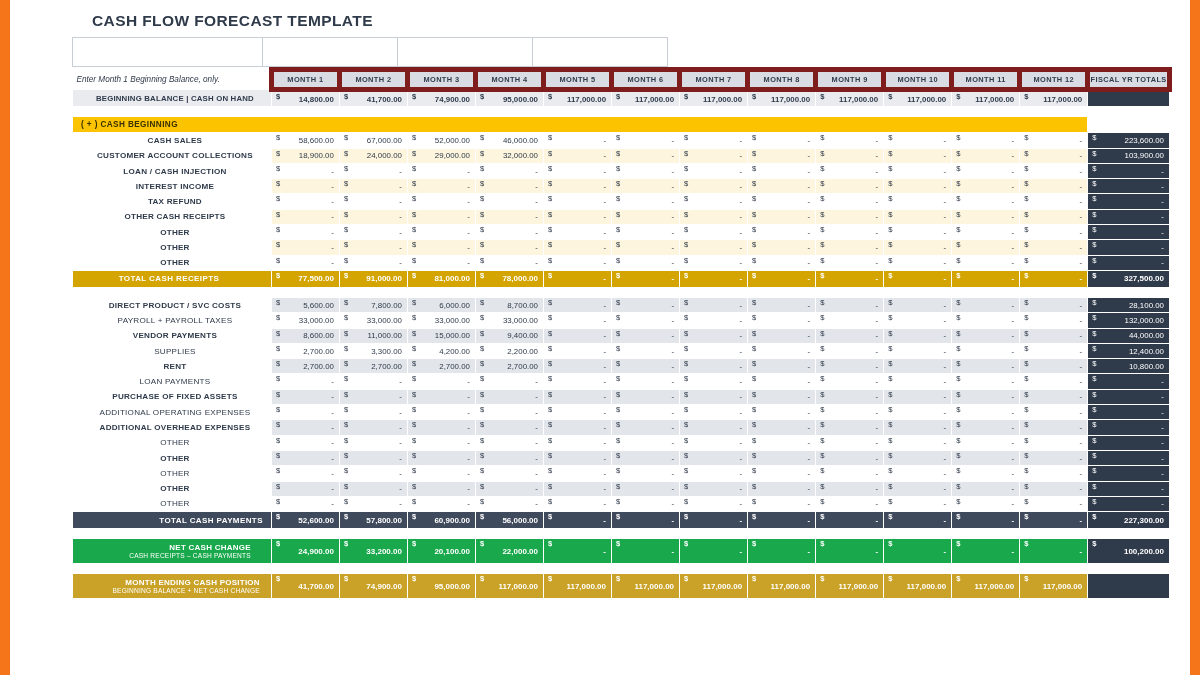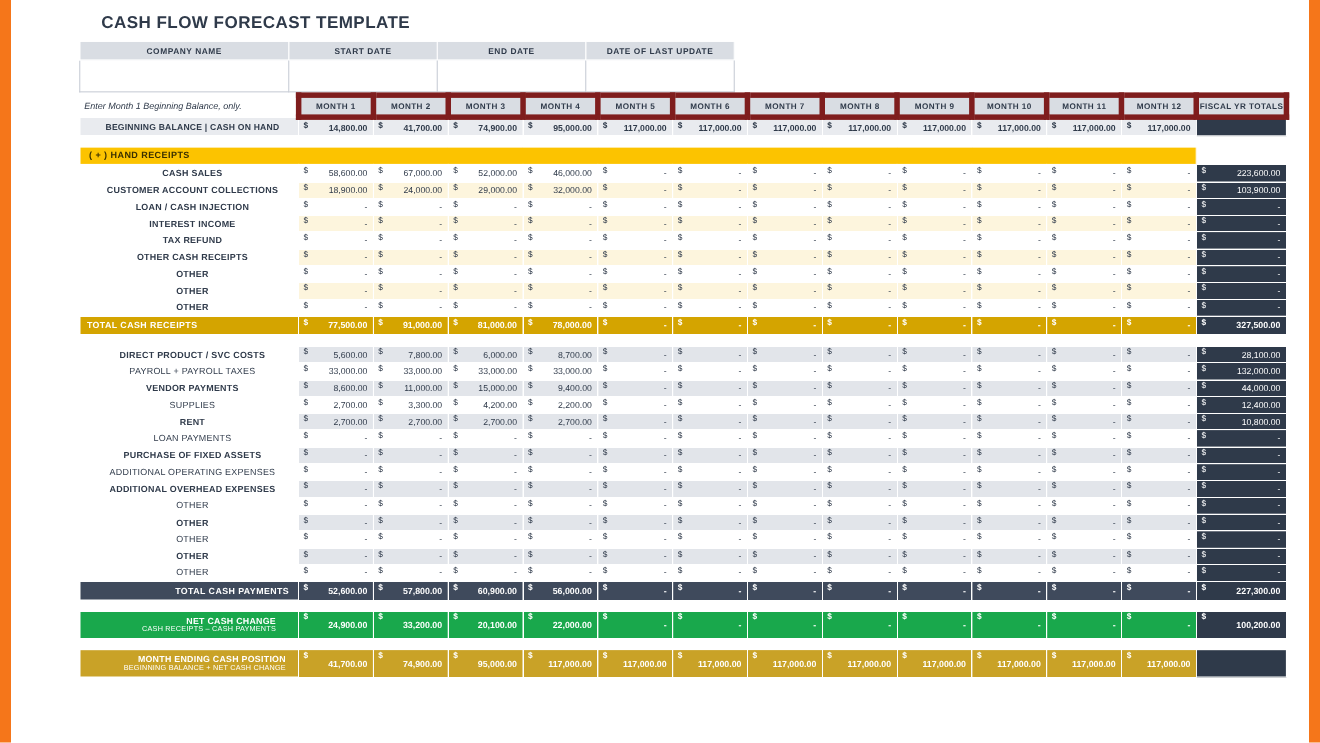--- a/index.html
+++ b/index.html
@@ -70,21 +70,21 @@
   .r-even td{background:#fff;}
   .r-lbl{background:#fff !important;font-weight:bold;}
   .rowband td{border:1px solid #fff;}
 
   
   .p-odd td{background:#e2e5ea;}
   .p-even td{background:#fff;}
 
   
   .tot-receipts td{background:#d4a400;color:#fff;font-weight:bold;font-size:8px;height:16px;}
-  .tot-receipts td.lbl{text-align:left;padding-right:12px;letter-spacing:.4px;}
+  .tot-receipts td.lbl{text-align:center;padding-right:12px;letter-spacing:.4px;}
   .tot-payments td{background:#3f4a5c;color:#fff;font-weight:bold;font-size:8px;height:16px;}
   .tot-payments td.lbl{text-align:right;padding-right:8px;letter-spacing:.4px;}
   .netchg td{background:#19a84c;color:#fff;font-weight:bold;font-size:8px;height:24px;}
   .netchg td.lbl{text-align:right;padding-right:20px;line-height:1.15;}
   .netchg .sub{display:block;font-size:6.6px;font-weight:normal;letter-spacing:.2px;}
   .endpos td{background:#c9a227;color:#fff;font-weight:bold;font-size:8px;height:24px;}
   .endpos td.lbl{text-align:right;padding-right:11px;line-height:1.15;}
   .endpos .sub{display:block;font-size:6.6px;font-weight:normal;letter-spacing:.2px;}
   .fydark{background:#2f3a4a !important;color:#fff;}
   .fyblank{background:#2f3a4a !important;}
@@ -98,27 +98,20 @@
 
   <table class="info">
     <colgroup>
       <col style="width:190px">
         <col style="width:135px">
         <col style="width:135px">
         <col style="width:135px">
         <col>
     </colgroup>
     <tbody>
-        <tr>
-      <th>COMPANY NAME</th>
-      <th>START DATE</th>
-      <th>END DATE</th>
-      <th>DATE OF LAST UPDATE</th>
-      <th style="background:#fff;border:none"></th>
-    </tr>
     <tr>
       <td></td>
       <td></td>
       <td></td>
       <td></td>
       <td style="background:#fff;border:none"></td>
     </tr>
   </tbody>
     </table>
 
@@ -169,21 +162,21 @@
           <td class="num "><span class="cur">$</span><span>117,000.00</span></td>
           <td class="num "><span class="cur">$</span><span>117,000.00</span></td>
           <td class="num "><span class="cur">$</span><span>117,000.00</span></td>
           <td class="num "><span class="cur">$</span><span>117,000.00</span></td>
           <td class="dark"></td>
         </tr>
         <tr class="spacer">
           <td colspan="14"></td>
         </tr>
         <tr class="sect receipts">
-          <td colspan="13">( + )  HAND RECEIPTS</td>
+          <td colspan="13">( + )  CASH BEGINNING</td>
           <td style="background: rgb(255, 255, 255);"></td>
         </tr>
         <tr class="rowband r-even">
           <td class="lbl r-lbl">CASH SALES</td>
           <td class="num "><span class="cur">$</span><span>58,600.00</span></td>
           <td class="num "><span class="cur">$</span><span>67,000.00</span></td>
           <td class="num "><span class="cur">$</span><span>52,000.00</span></td>
           <td class="num "><span class="cur">$</span><span>46,000.00</span></td>
           <td class="num "><span class="cur">$</span><span>-</span></td>
           <td class="num "><span class="cur">$</span><span>-</span></td>

